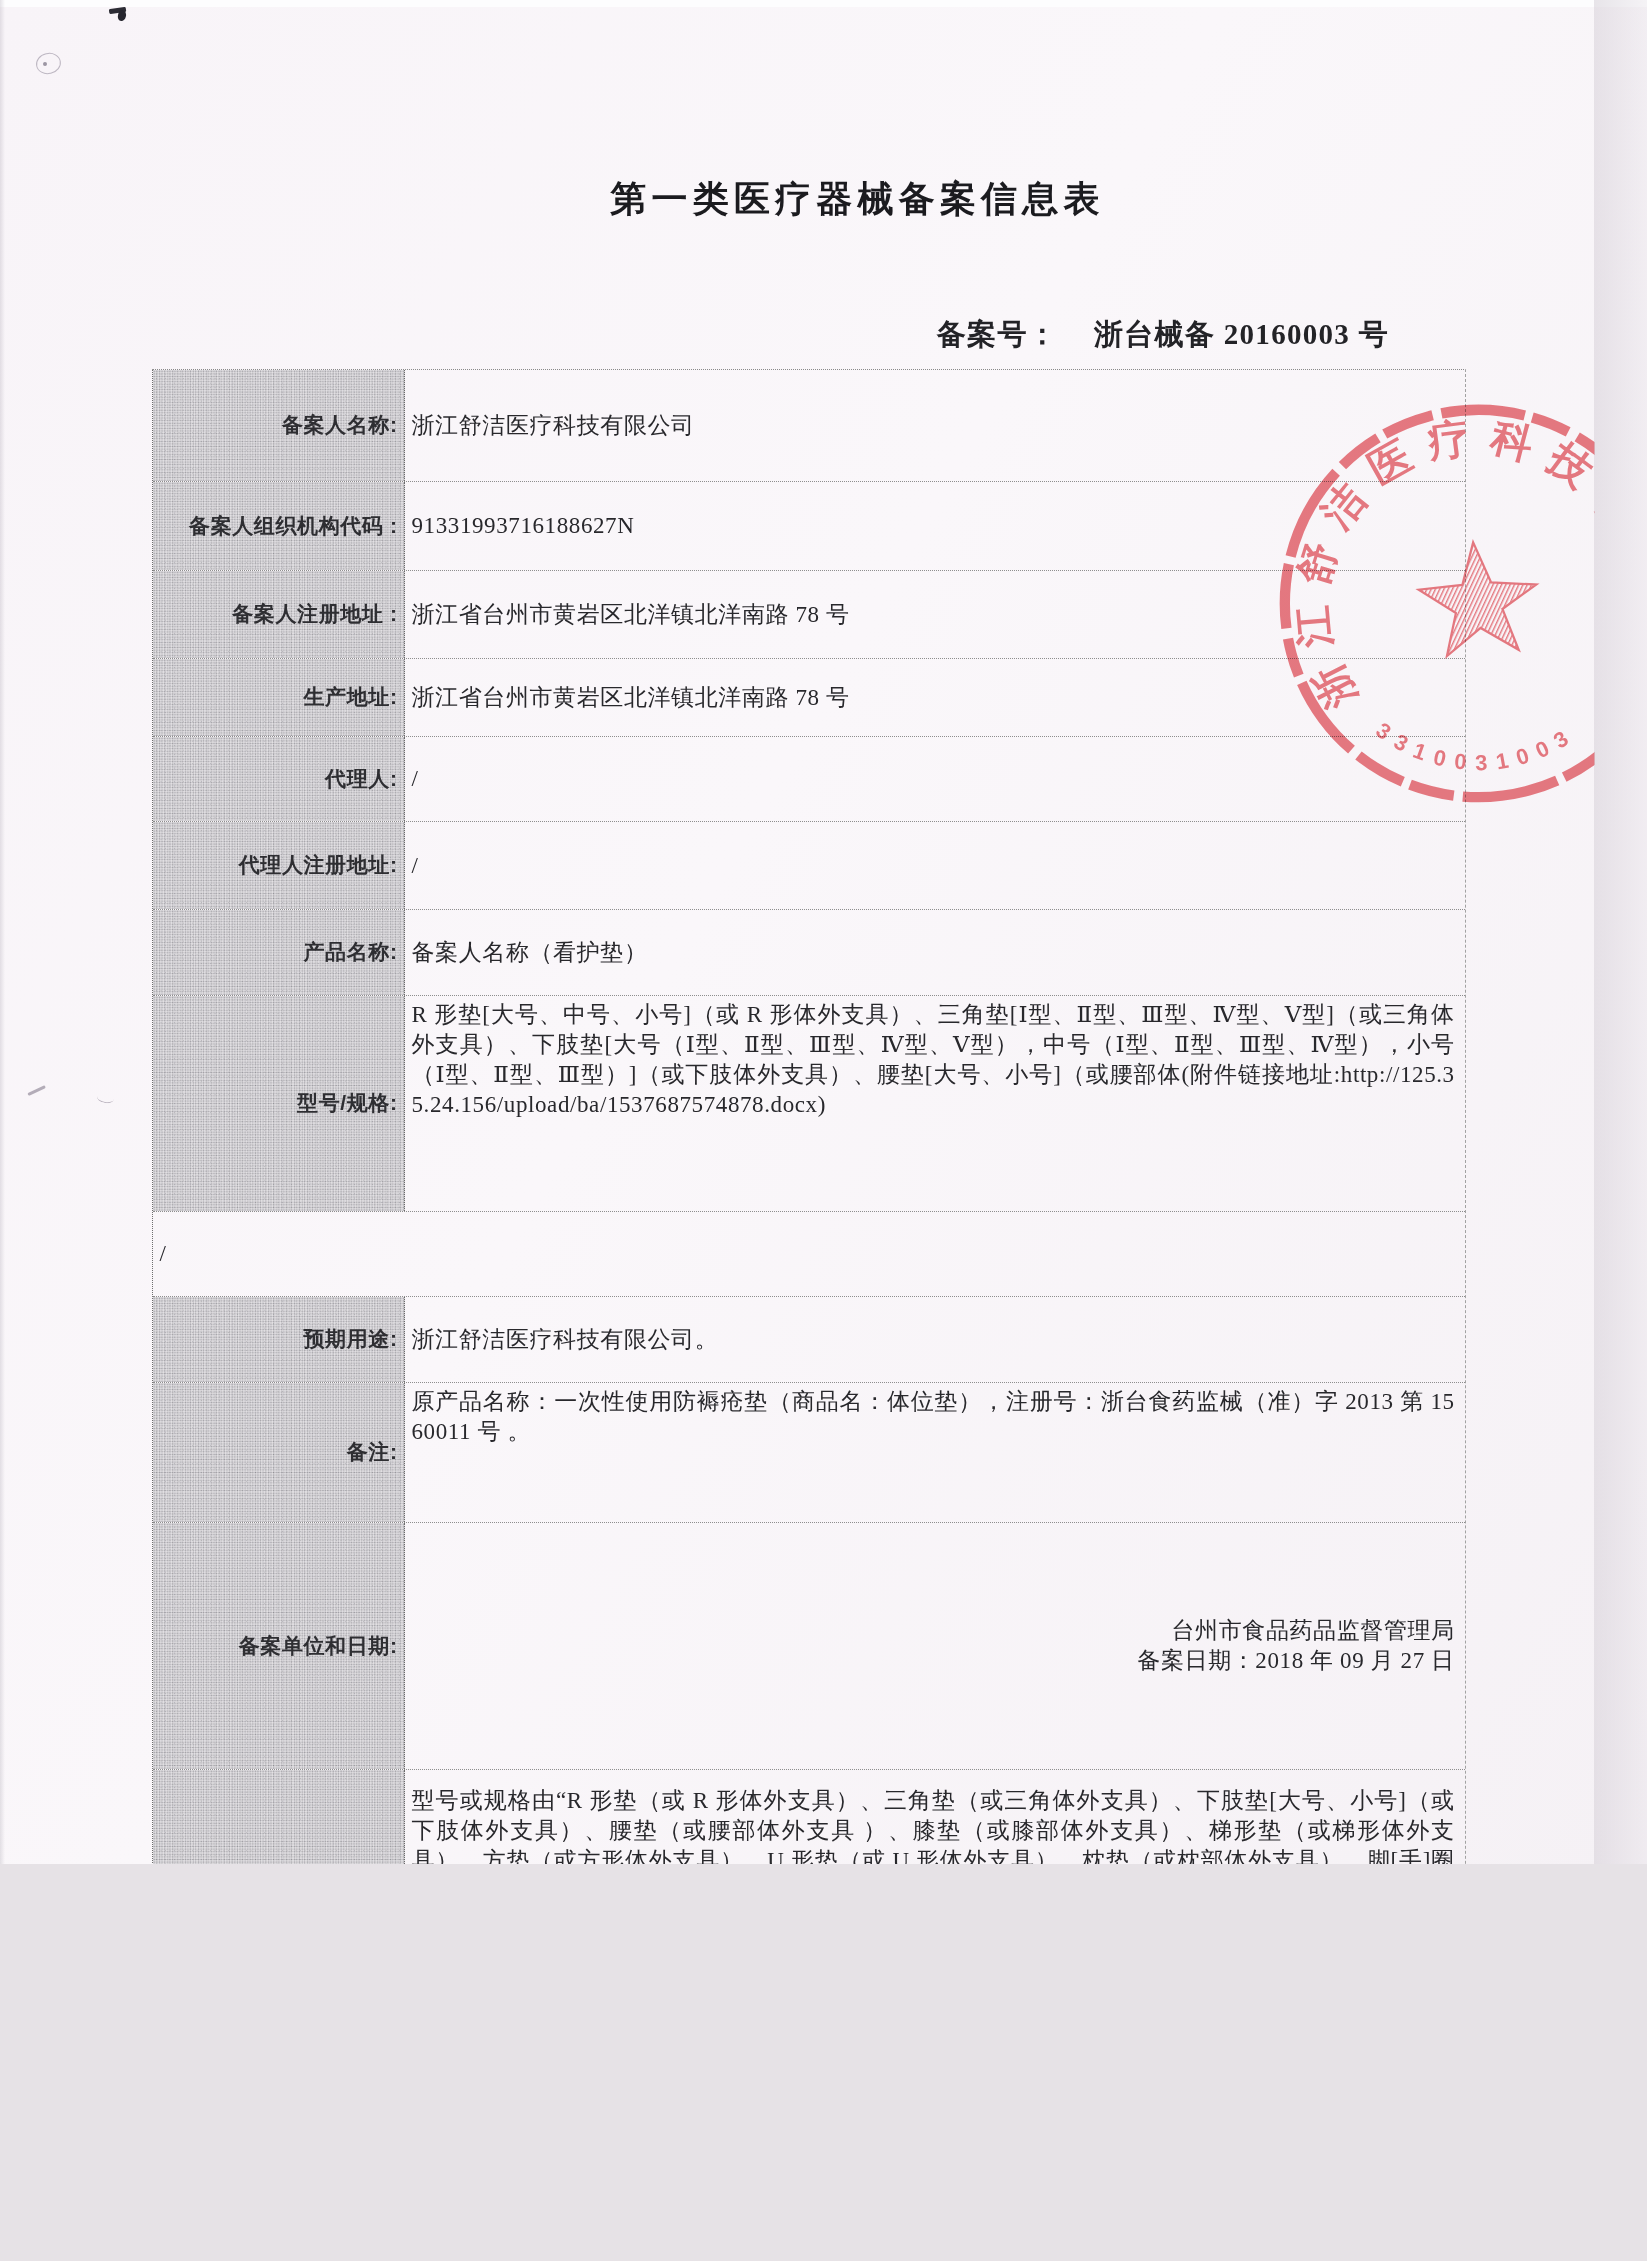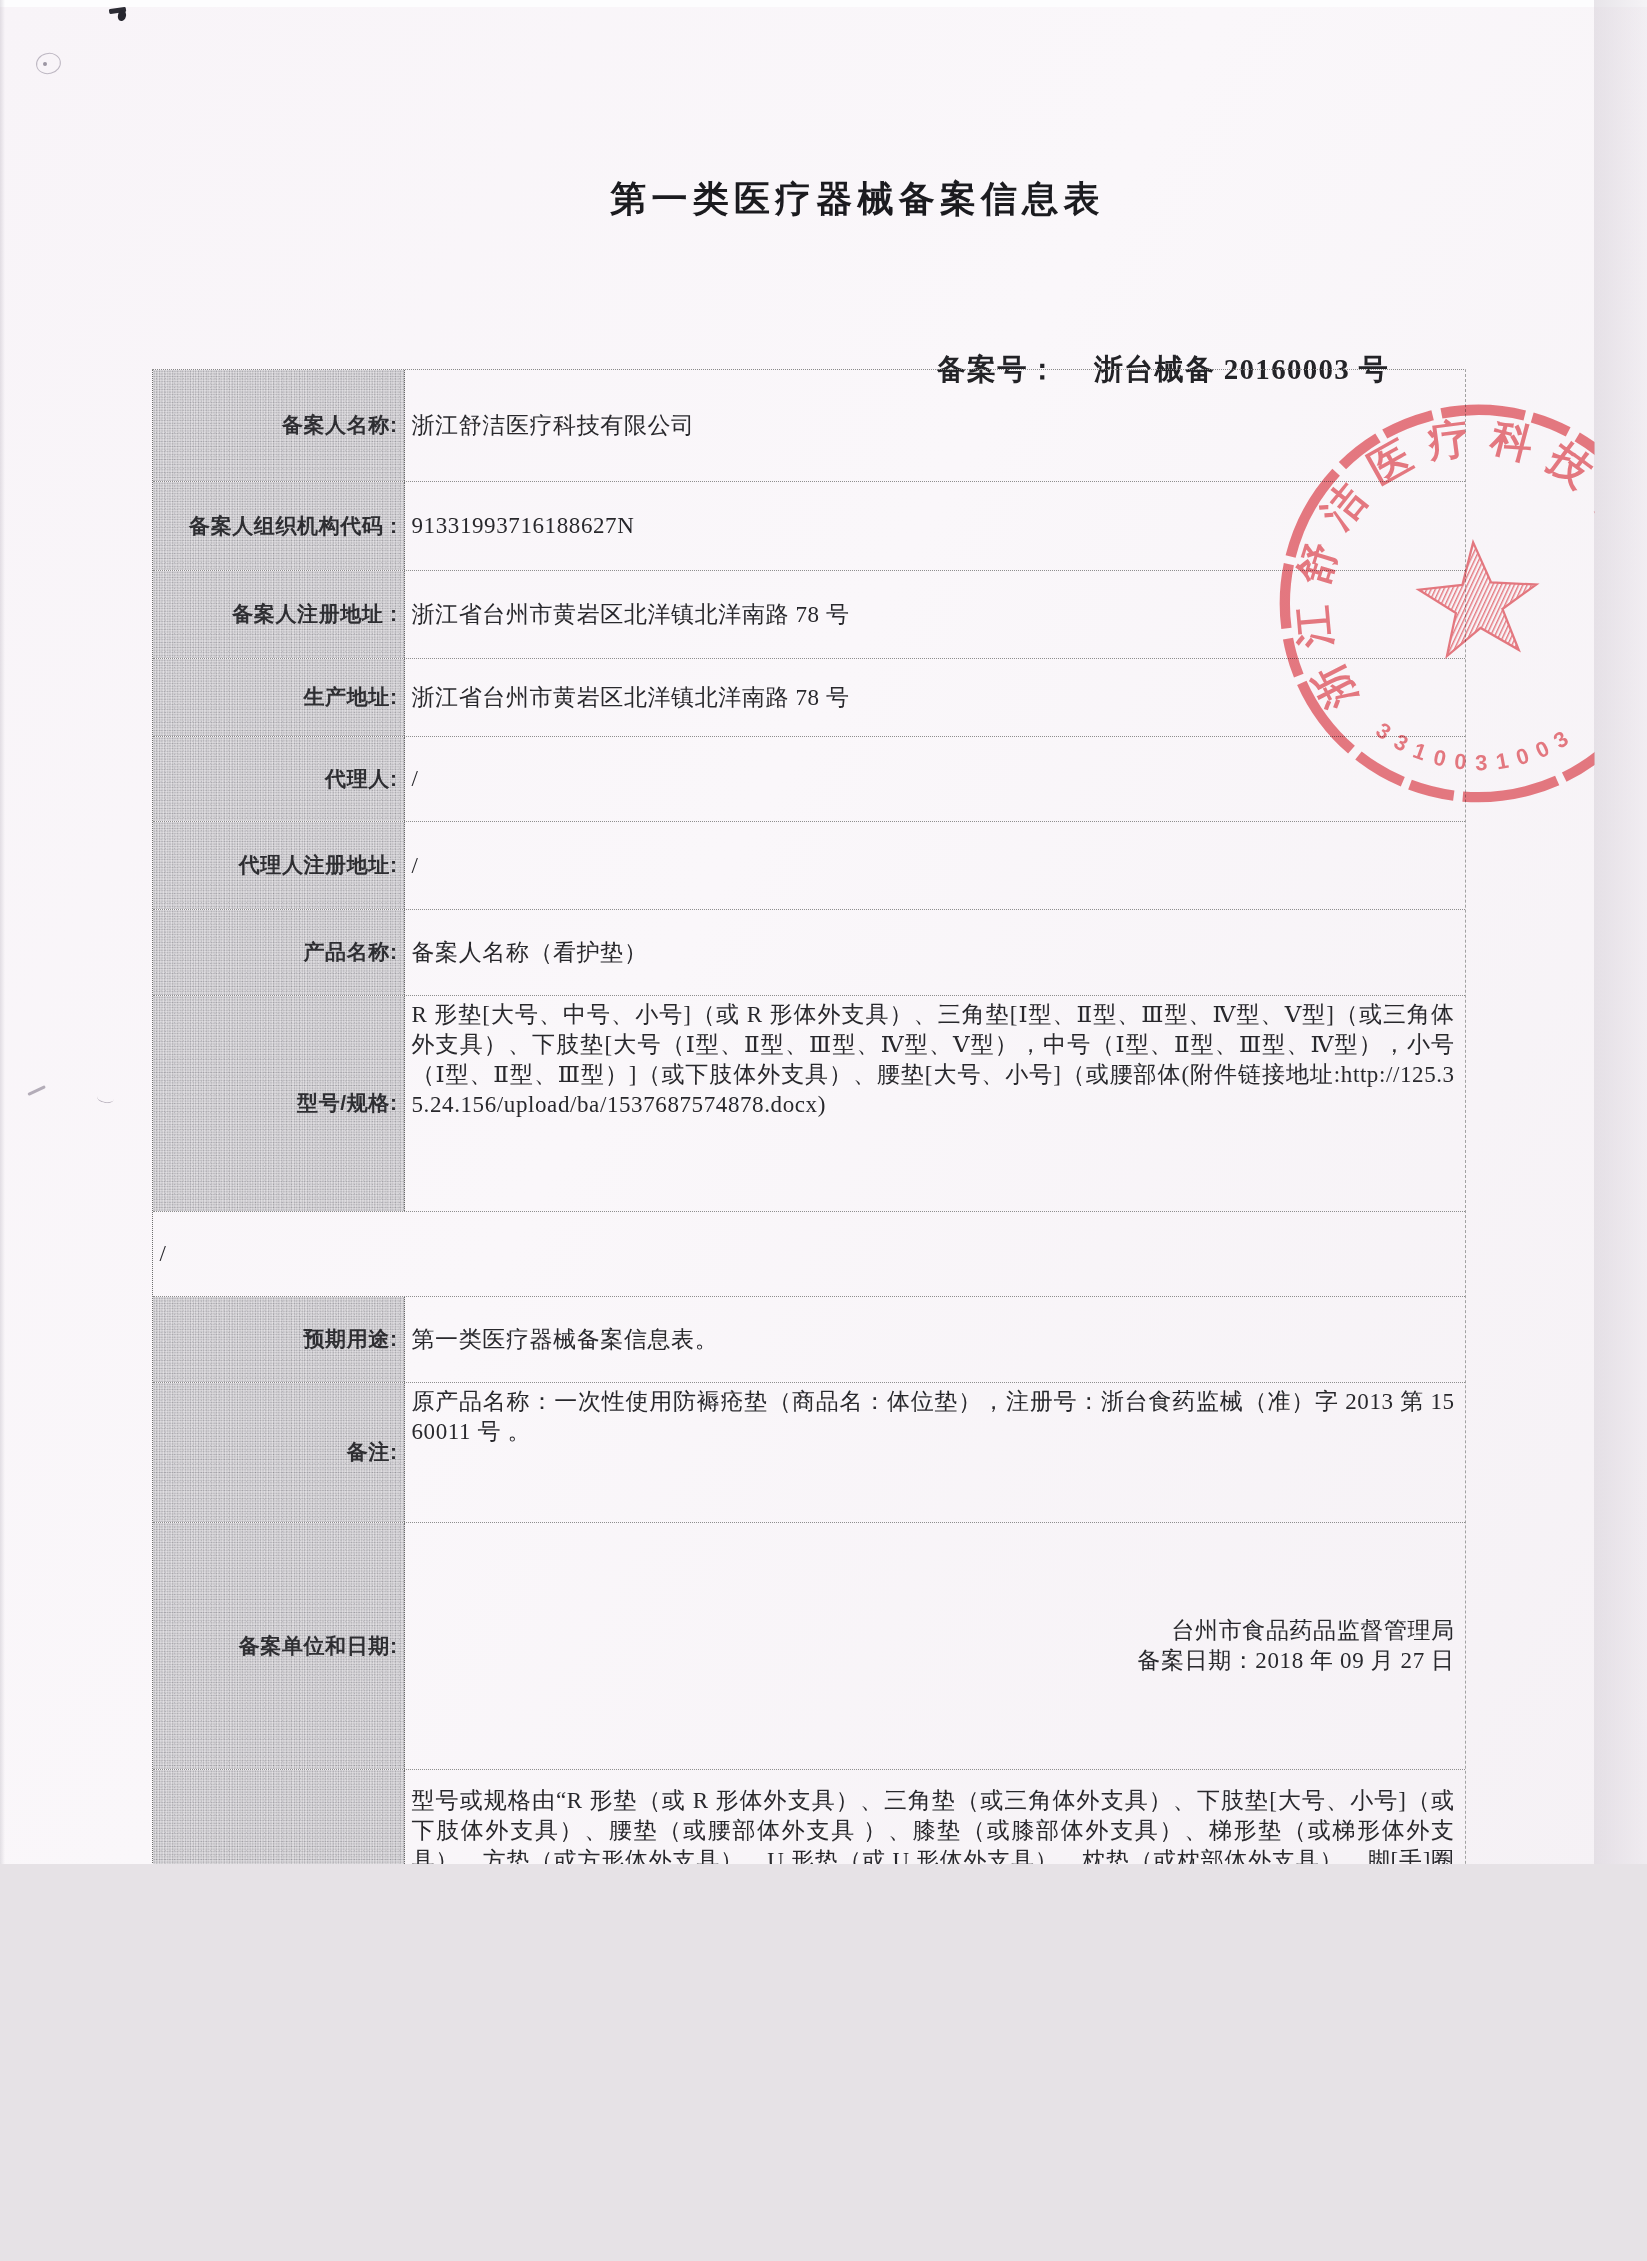--- a/index.html
+++ b/index.html
@@ -10,21 +10,21 @@
   }
   
   .doc-title{
     position:absolute;top:181px;left:0;width:100%;text-align:center;
     font-family:"Liberation Sans","DejaVu Sans",sans-serif;font-weight:bold;
     font-size:36px;letter-spacing:5.2px;color:#1b1b1f;line-height:1;
   }
   .doc-title .shift{position:relative;left:34px;}
   .filing-no{
     position:absolute;top:315px;right:258px;font-size:29px;font-weight:600;
-    color:#232327;letter-spacing:1.3px;white-space:nowrap;margin-top:35px;
+    color:#232327;letter-spacing:1.3px;white-space:nowrap;
   }
   .filing-no .fn-value{margin-left:36px;}
   
   .scan-table{
     position:absolute;left:152px;top:369px;width:1314px;box-sizing:border-box;
     border-top:1.3px dotted #8a8a8a;border-left:1.3px dotted #6e6e6e;border-right:1.3px dashed #a2a2a2;
   }
   .row{display:flex;box-sizing:border-box;border-bottom:1.3px dotted #8e8e8e;}
   .r1{height:112px}.r2{height:89px}.r3{height:88px}.r4{height:78px}
   .r5{height:85px}.r6{height:88px}.r7{height:86px}.r8{height:216px}
@@ -126,21 +126,21 @@
       <div class="cell label">型号/规格:</div>
       <div class="cell value multi v-model">R 形垫[大号、中号、小号]（或 R 形体外支具）、三角垫[Ⅰ型、Ⅱ型、Ⅲ型、Ⅳ型、Ⅴ型]（或三角体外支具）、下肢垫[大号（Ⅰ型、Ⅱ型、Ⅲ型、Ⅳ型、Ⅴ型），中号（Ⅰ型、Ⅱ型、Ⅲ型、Ⅳ型），小号（Ⅰ型、Ⅱ型、Ⅲ型）]（或下肢体外支具）、腰垫[大号、小号]（或腰部体(附件链接地址:http://125.35.24.156/upload/ba/1537687574878.docx)</div>
     </div>
 
     <div class="row r9">
       <div class="cell value">/</div>
     </div>
 
     <div class="row r10">
       <div class="cell label">预期用途:</div>
-      <div class="cell value">第一类医疗器械备案信息表。</div>
+      <div class="cell value">浙江舒洁医疗科技有限公司。</div>
     </div>
 
     <div class="row r11">
       <div class="cell label">备注:</div>
       <div class="cell value multi v-remark">原产品名称：一次性使用防褥疮垫（商品名：体位垫），注册号：浙台食药监械（准）字 2013 第 1560011 号 。</div>
     </div>
 
     <div class="row r12">
       <div class="cell label">备案单位和日期:</div>
       <div class="cell value v-unitdate">

